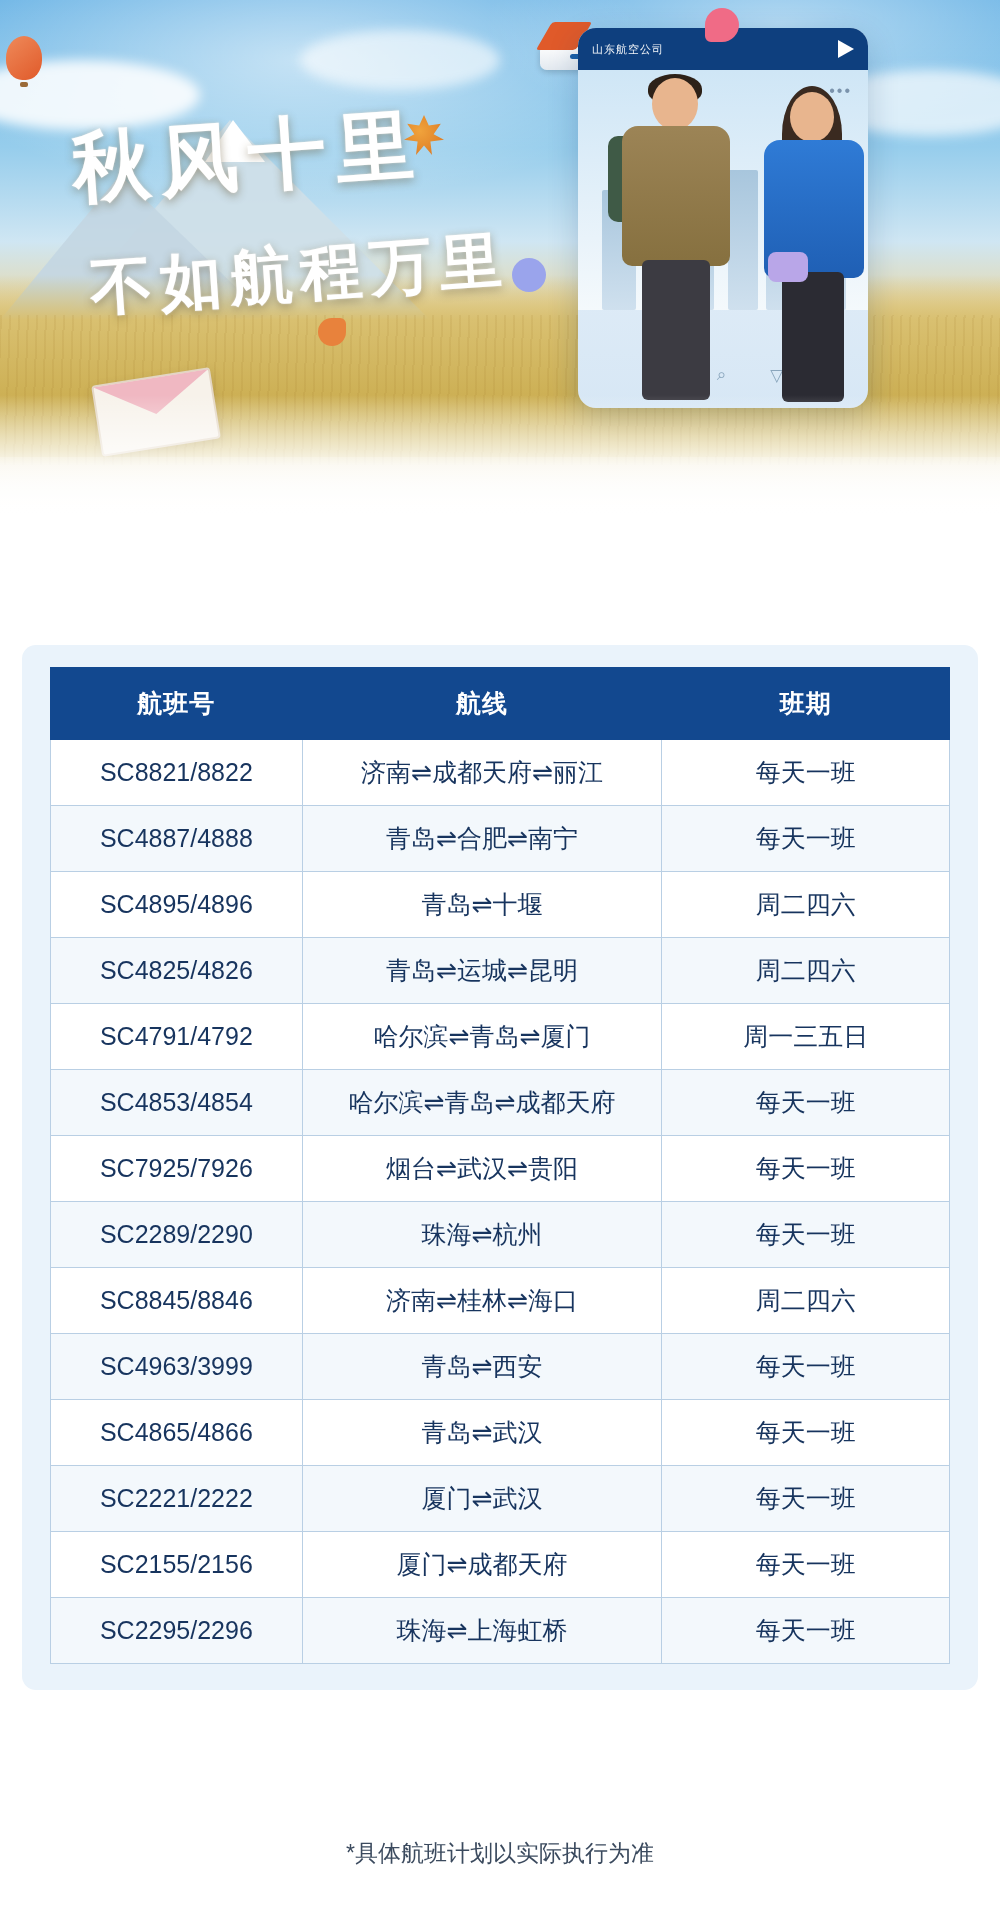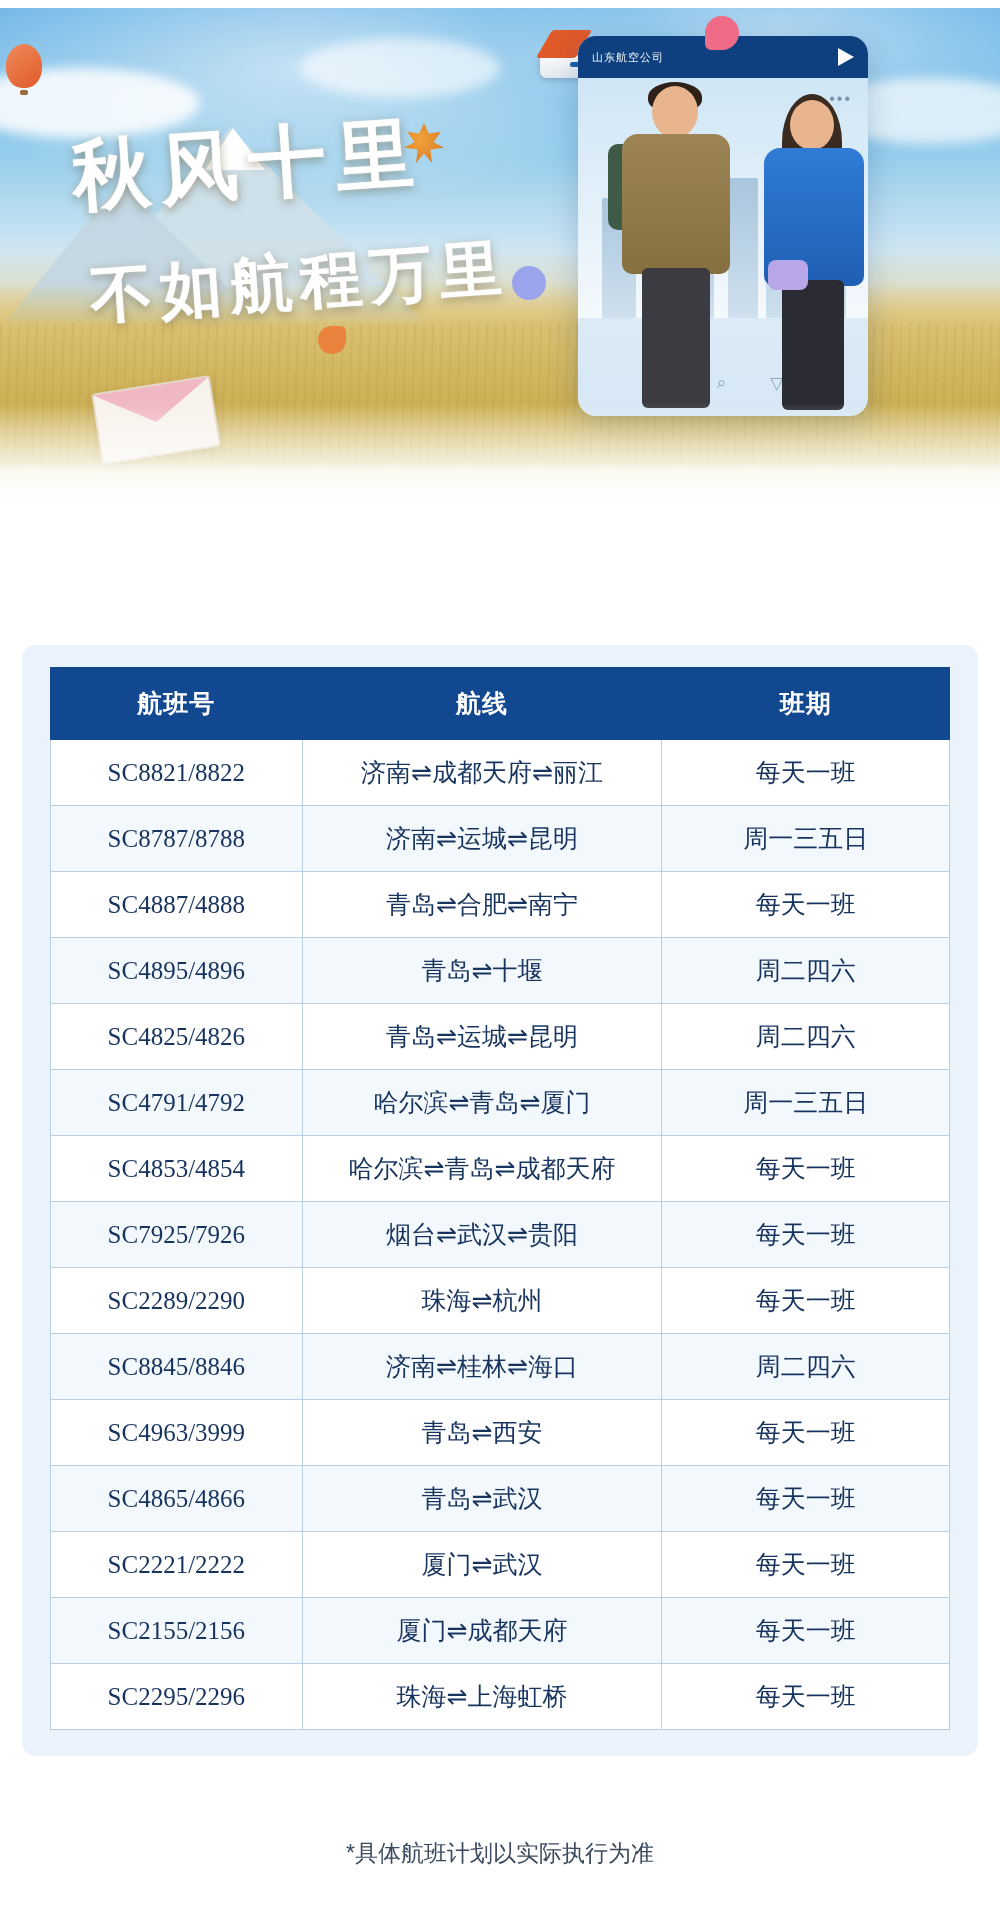--- a/index.html
+++ b/index.html
@@ -17,21 +17,20 @@
     background: #ffffff;
   }
 
   
   .hero {
     position: relative;
     width: 1000px;
     height: 525px;
     overflow: hidden;
     background: linear-gradient(180deg, #6fb6e6 0%, #96cdec 28%, #cfe6f3 46%, #e6d9ad 58%, #d8c177 72%, #cbb05f 86%, #e8e2c8 100%);
-    margin-top: 8px;
   }
   
   .sky-glow {
     position: absolute; left: 0; top: 0; width: 1000px; height: 300px;
     background: radial-gradient(ellipse 520px 200px at 30% 20%, rgba(255,255,255,0.55), rgba(255,255,255,0) 70%),
                 radial-gradient(ellipse 420px 160px at 78% 8%, rgba(255,255,255,0.45), rgba(255,255,255,0) 70%);
   }
   .cloud {
     position: absolute; border-radius: 50%; background: rgba(255,255,255,0.85);
     filter: blur(6px);
@@ -265,21 +264,21 @@
     border: 1px solid #12488f;
     letter-spacing: 1px;
     text-align: center;
   }
   table.routes tbody td {
     border: 1px solid #b9cfe4;
     text-align: center;
     font-size: 25px;
     color: #17345e;
     padding: 16px 4px;
-    font-family: Liberation Serif, serif;
+    font-family: Liberation Sans, sans-serif;
   }
   table.routes tbody tr:nth-child(even) td {
     background: #f3f8fc;
   }
   table.routes tbody tr:nth-child(odd) td {
     background: #ffffff;
   }
   .footnote {
     position: absolute; left: 0; top: 1838px; width: 1000px;
     text-align: center;
@@ -392,25 +391,20 @@
           <th>班期</th>
         </tr>
       </thead>
       <tbody>
         <tr>
             <td>SC8821/8822</td>
             <td>济南⇌成都天府⇌丽江</td>
             <td>每天一班</td>
           </tr>
         <tr>
-            <td>SC8787/8788</td>
-            <td>济南⇌运城⇌昆明</td>
-            <td>周一三五日</td>
-          </tr>
-        <tr>
             <td>SC4887/4888</td>
             <td>青岛⇌合肥⇌南宁</td>
             <td>每天一班</td>
           </tr>
         <tr>
             <td>SC4895/4896</td>
             <td>青岛⇌十堰</td>
             <td>周二四六</td>
           </tr>
         <tr>

